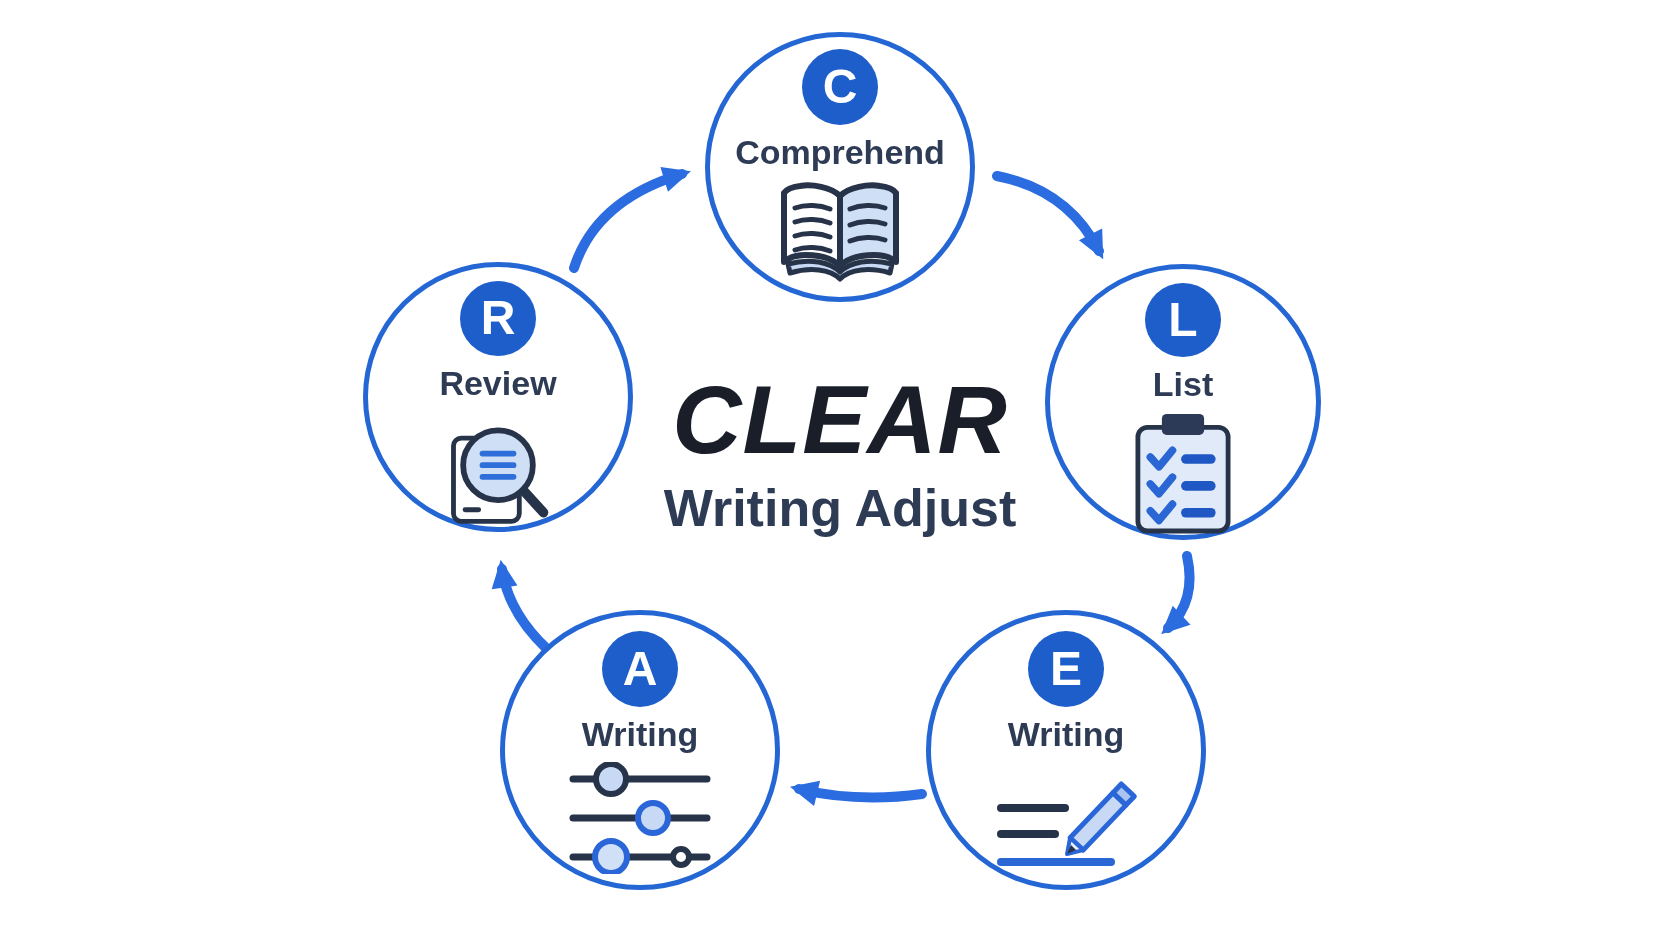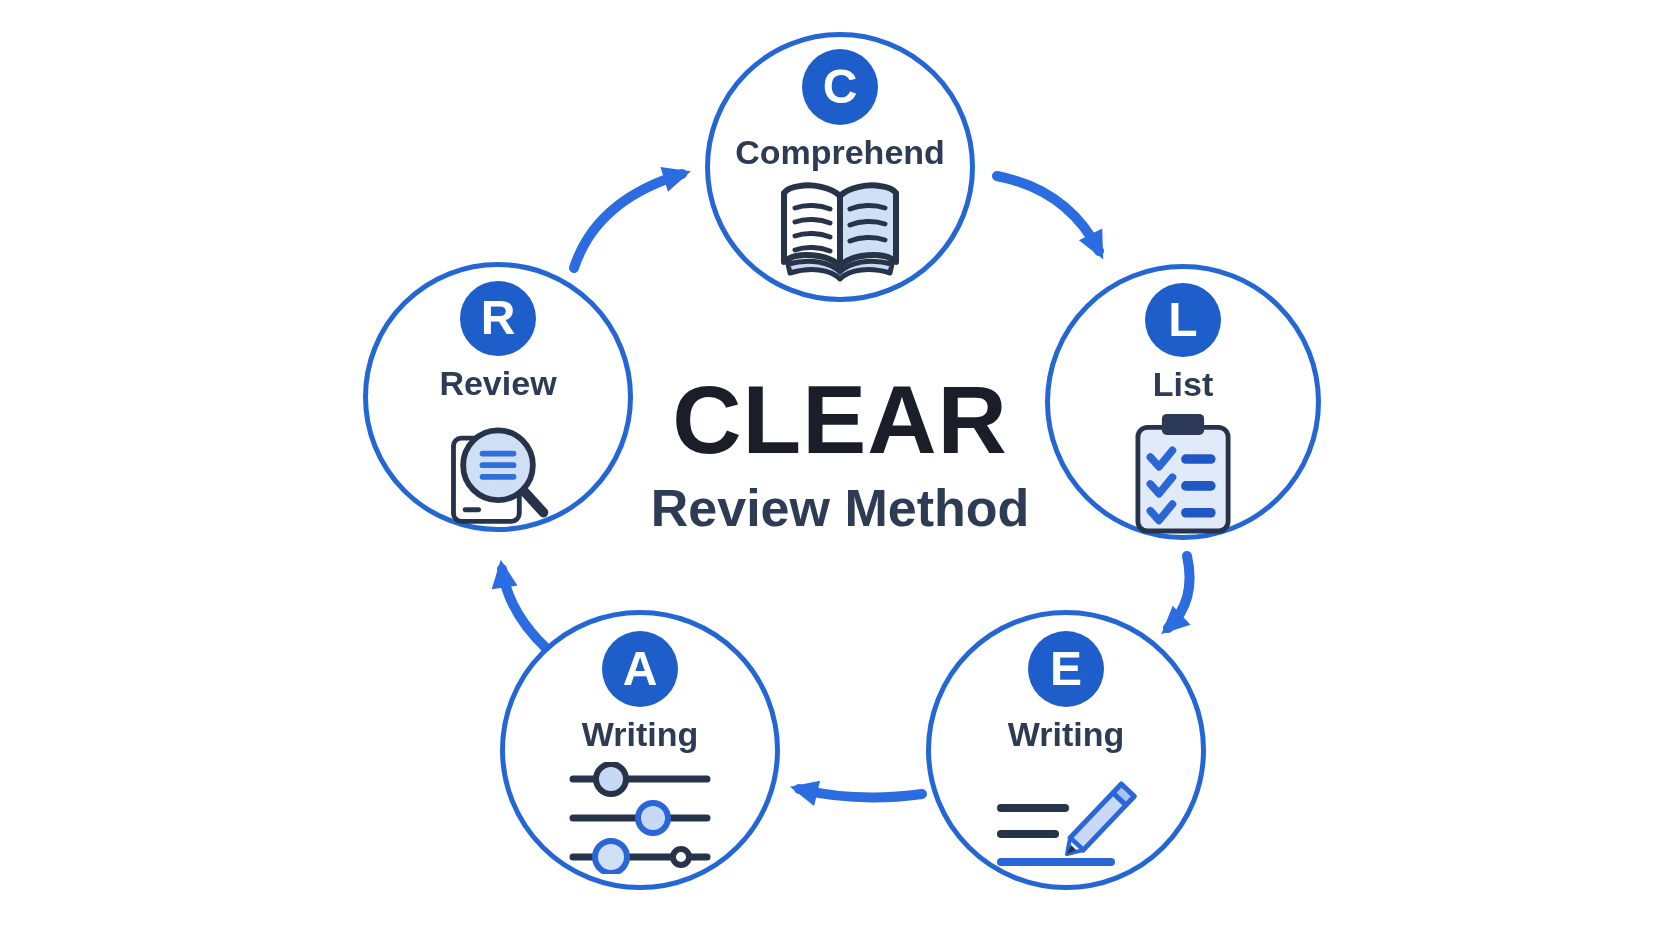--- a/index.html
+++ b/index.html
@@ -37,21 +37,21 @@
     font-size:34px;font-weight:bold;color:#2e3b55;
     line-height:1.15;
   }
   .node-icon{margin-top:8px;display:block;}
   .center-title{
     position:absolute;left:590px;top:372px;width:500px;
     text-align:center;
   }
   .title-main{
     font-size:96px;font-weight:800;color:#191e28;
-    line-height:1.0;letter-spacing:1px;
+    line-height:1.0;letter-spacing:1px;font-style:italic;
   }
   .title-sub{
     margin-top:14px;
     font-size:52px;font-weight:700;color:#2e3b55;
     line-height:1.0;
   }
   .arrows{position:absolute;left:0;top:0;width:1672px;height:941px;pointer-events:none;}
 </style>
 </head>
 <body>
@@ -66,21 +66,21 @@
     </defs>
     <path d="M 574 268 Q 596 200 682 174" fill="none" stroke="#2b6ce0" stroke-width="10" stroke-linecap="round" marker-end="url(#ah)"></path>
     <path d="M 997 176 Q 1068 190 1099 251" fill="none" stroke="#2b6ce0" stroke-width="10" stroke-linecap="round" marker-end="url(#ah)"></path>
     <path d="M 1187 556 Q 1197 601 1168 628" fill="none" stroke="#2b6ce0" stroke-width="10" stroke-linecap="round" marker-end="url(#ah)"></path>
     <path d="M 922 794 Q 858 803 799 789" fill="none" stroke="#2b6ce0" stroke-width="10" stroke-linecap="round" marker-end="url(#ah)"></path>
     <path d="M 547 649 Q 508 612 502 569" fill="none" stroke="#2b6ce0" stroke-width="10" stroke-linecap="round" marker-end="url(#ah)"></path>
   </svg>
 
   <div class="center-title">
     <div class="title-main">CLEAR</div>
-    <div class="title-sub">Review Method</div>
+    <div class="title-sub">Writing Adjust</div>
   </div>
 
   <div class="node node-c">
     <div class="badge">C</div>
     <div class="node-label">Comprehend</div>
     <svg class="node-icon" width="132" height="104" viewBox="0 0 132 104">
       <path d="M66 16 C75 7 94 4 106 6 C114 7 120 10 122 13 L122 82 C118 78 110 75 100 75 C88 75 74 78 66 86 Z" fill="#cfdff6" stroke="#273349" stroke-width="6" stroke-linejoin="round"></path>
       <path d="M66 16 C57 7 38 4 26 6 C18 7 12 10 10 13 L10 82 C14 78 22 75 32 75 C44 75 58 78 66 86 Z" fill="#ffffff" stroke="#273349" stroke-width="6" stroke-linejoin="round"></path>
       <path d="M21 28 C32 24 46 25 56 29" fill="none" stroke="#273349" stroke-width="5" stroke-linecap="round"></path>
       <path d="M21 42 C32 38 46 39 56 43" fill="none" stroke="#273349" stroke-width="5" stroke-linecap="round"></path>

